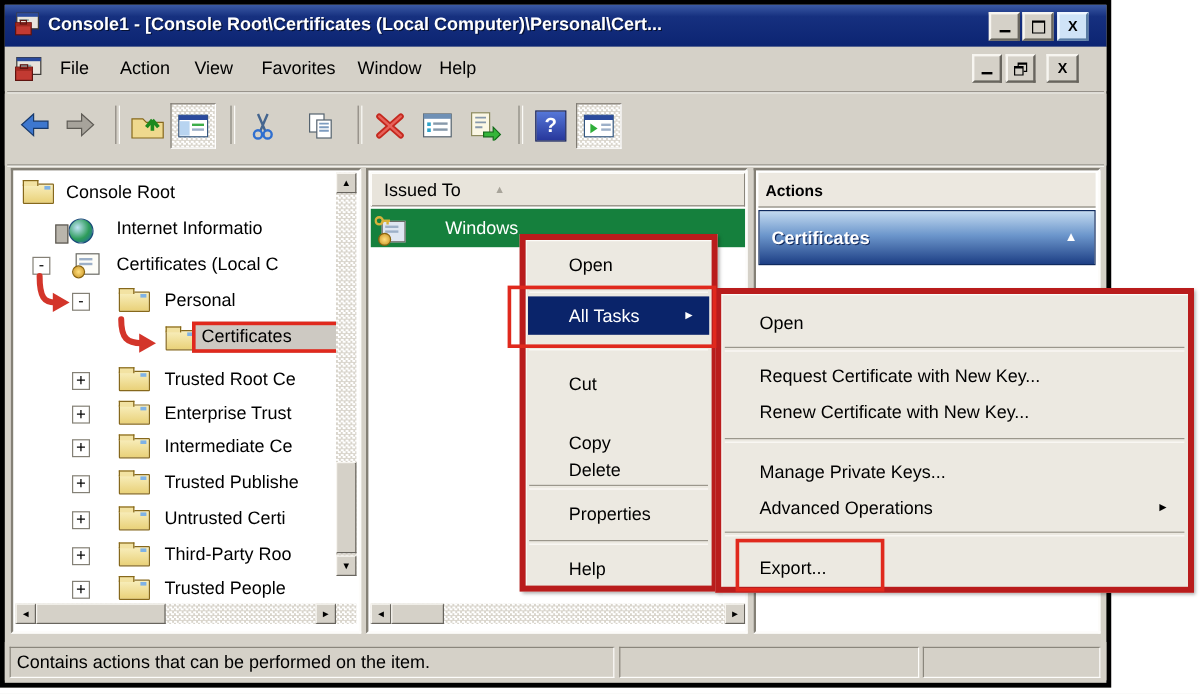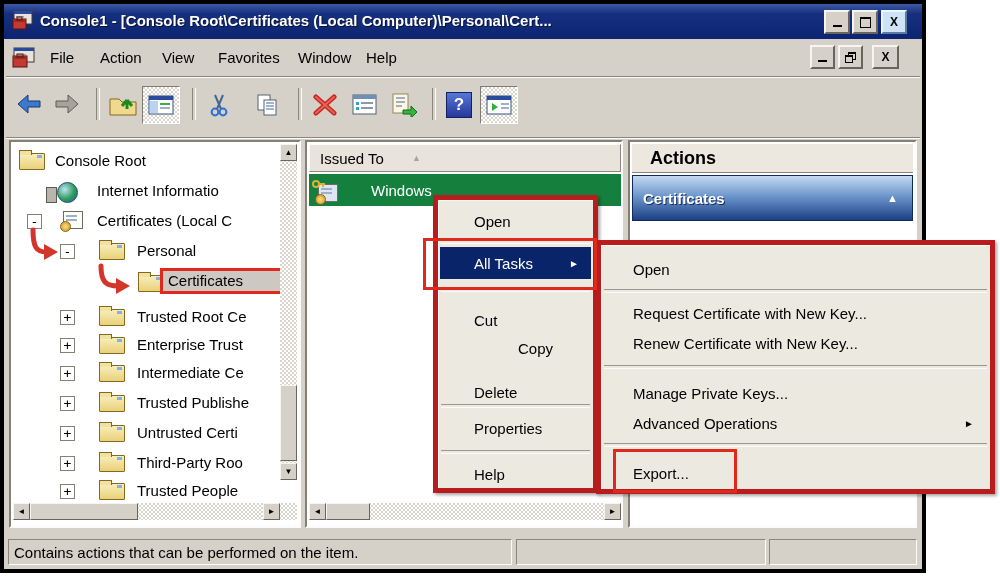--- a/index.html
+++ b/index.html
@@ -313,21 +313,21 @@
       <span style="font-size:15px;padding-left:38px;white-space:nowrap;">Windows</span>
     </div>
     <div class="abs hatch" style="left:2px;top:361px;width:312px;height:17px;"></div>
     <span class="sbtn" style="left:2px;top:361px;">◄</span>
     <span class="sthumb" style="left:19px;top:361px;width:44px;height:17px;"></span>
     <span class="sbtn" style="left:297px;top:361px;">►</span>
   </div>
 
   <div class="pane" style="left:628px;top:140px;width:289px;height:388px;">
     <div class="abs" style="left:2px;top:2px;width:281px;height:28px;background:#ece8e0;border-bottom:1px solid #8a867c;display:flex;align-items:center;">
-      <span style="font-size:18px;font-weight:bold;padding-left:18px;">Actions</span>
+      <span style="font-size:13px;font-weight:bold;padding-left:6px;">Actions</span>
     </div>
     <div class="abs" style="left:2px;top:33px;width:281px;height:46px;background:linear-gradient(180deg,#c3daf0 0%,#6d97cc 45%,#1d3f85 100%);border:1px solid #0f2a5e;box-sizing:border-box;display:flex;align-items:center;">
       <span style="font-size:15px;font-weight:bold;color:#fff;padding-left:10px;text-shadow:1px 1px 0 #122a5e;">Certificates</span>
       <span style="position:absolute;right:14px;font-size:11px;color:#fff;">▲</span>
     </div>
   </div>
 
   <div class="abs" style="left:4px;top:535px;width:918px;height:32px;background:#d5d1c8;">
     <div class="abs" style="left:4px;top:4px;width:502px;height:24px;border:1px solid;border-color:#8a867c #fdfcfa #fdfcfa #8a867c;display:flex;align-items:center;">
       <span style="font-size:15px;padding-left:5px;white-space:nowrap;">Contains actions that can be performed on the item.</span>
@@ -342,21 +342,21 @@
       </div>
     <div class="msep" style="top:40px;"></div>
     <div class="mi hl" style="top:47px;">
       <span class="txt" style="padding-left:34px;">All Tasks</span>
       <span class="marrow" style="right:12px;color:#fff;">►</span>
       </div>
     <div class="msep" style="top:88px;"></div>
     <div class="mi" style="top:104px;">
       <span class="txt" style="padding-left:34px;">Cut</span>
       </div>
-    <div class="mi" style="top:132px;margin-left:44px;">
+    <div class="mi" style="top:153px;">
       <span class="txt" style="padding-left:34px;">Copy</span>
       </div>
     <div class="mi" style="top:176px;">
       <span class="txt" style="padding-left:34px;">Delete</span>
       </div>
     <div class="msep" style="top:204px;"></div>
     <div class="mi" style="top:212px;">
       <span class="txt" style="padding-left:34px;">Properties</span>
       </div>
     <div class="msep" style="top:250px;"></div>

